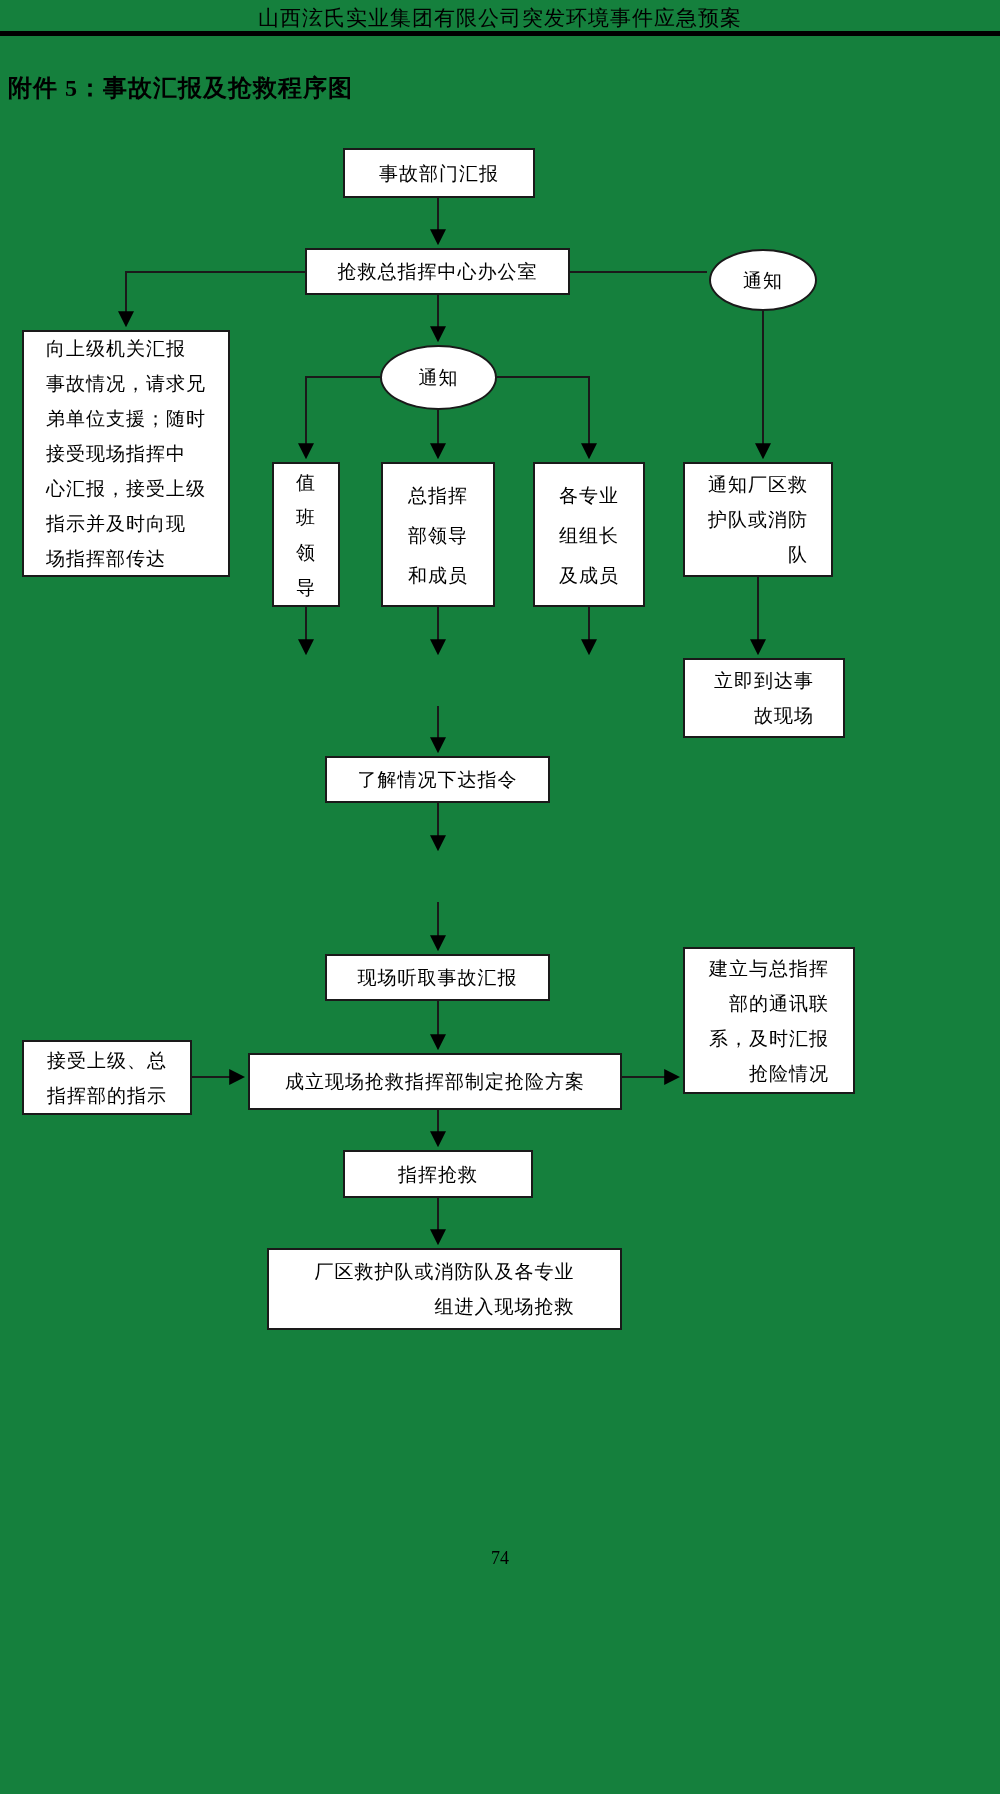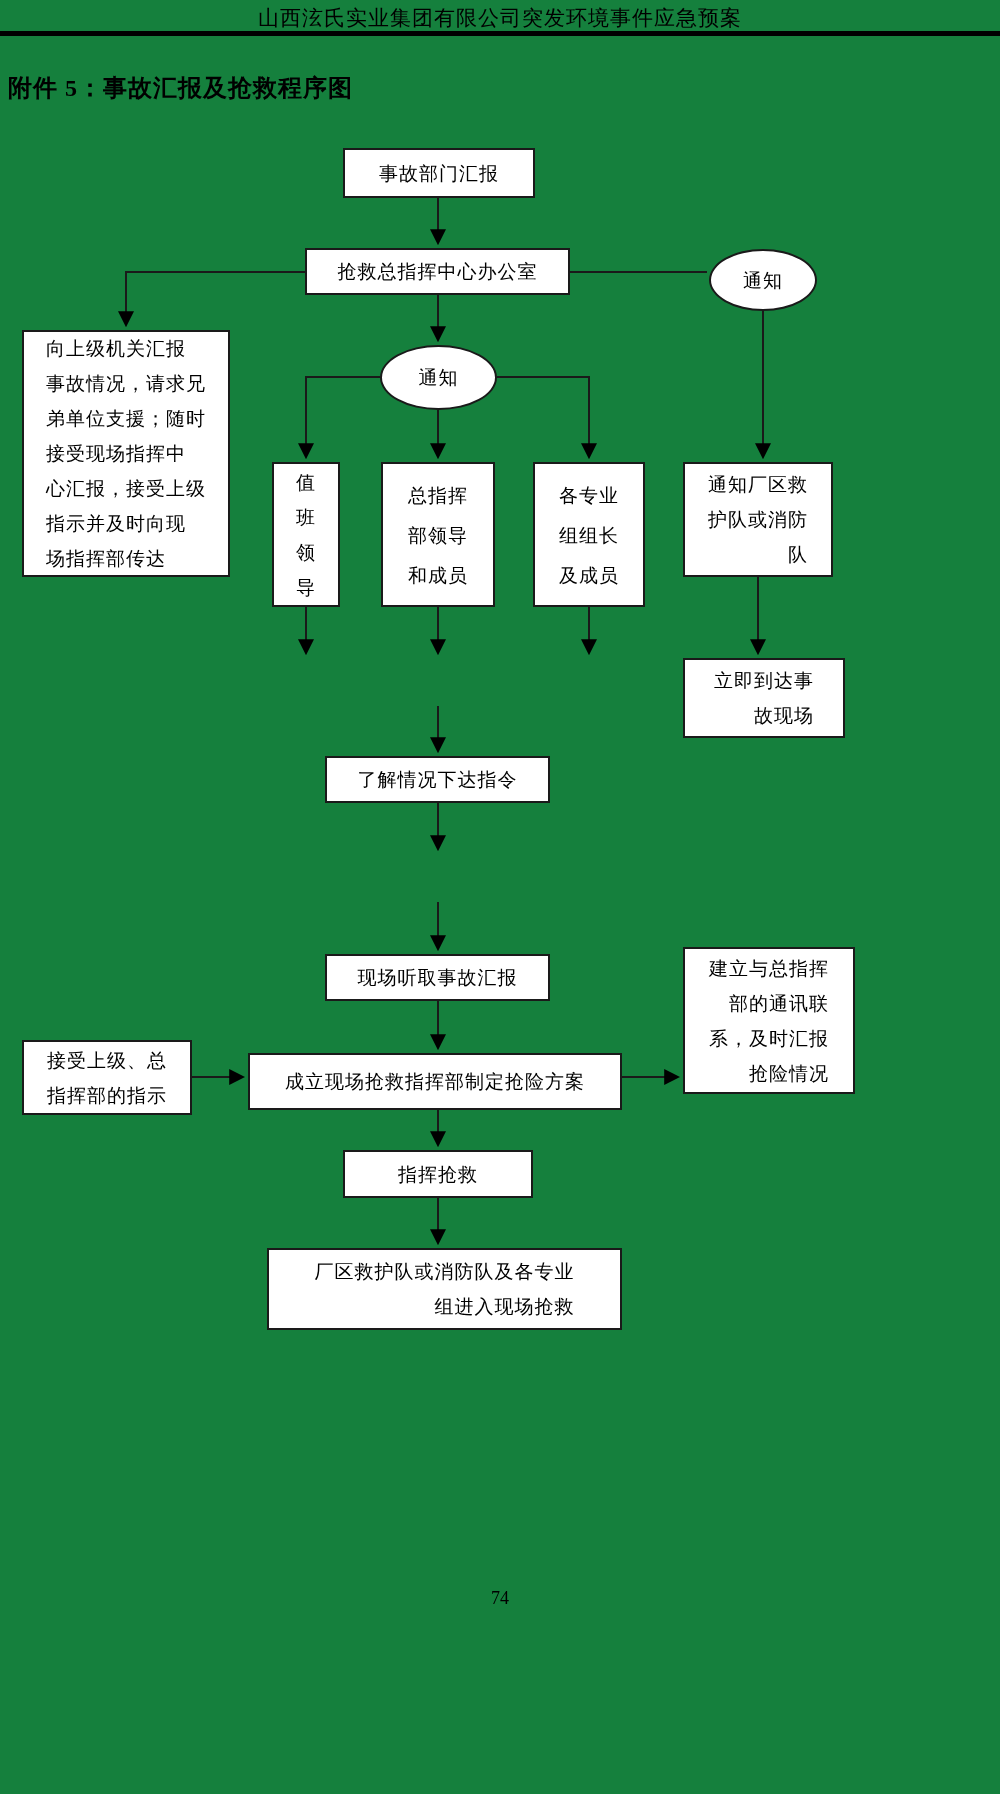--- a/index.html
+++ b/index.html
@@ -58,21 +58,20 @@
     padding: 0 21px;
   }
   .node.ellipse { border-radius: 50%; }
   .node.left-text { text-align: left; }
   .page-number {
     position: absolute;
     top: 1548px; left: 0; width: 100%;
     text-align: center;
     font-family: "Liberation Serif", "DejaVu Serif", serif;
     font-size: 18px;
-    margin-top: 40px;
   }
 </style>
 </head>
 <body>
 
 <div class="page">
 
   <div class="doc-header">山西泫氏实业集团有限公司突发环境事件应急预案</div>
   <div class="header-rule"></div>
   <div class="attachment-title">附件 5：事故汇报及抢救程序图</div>

